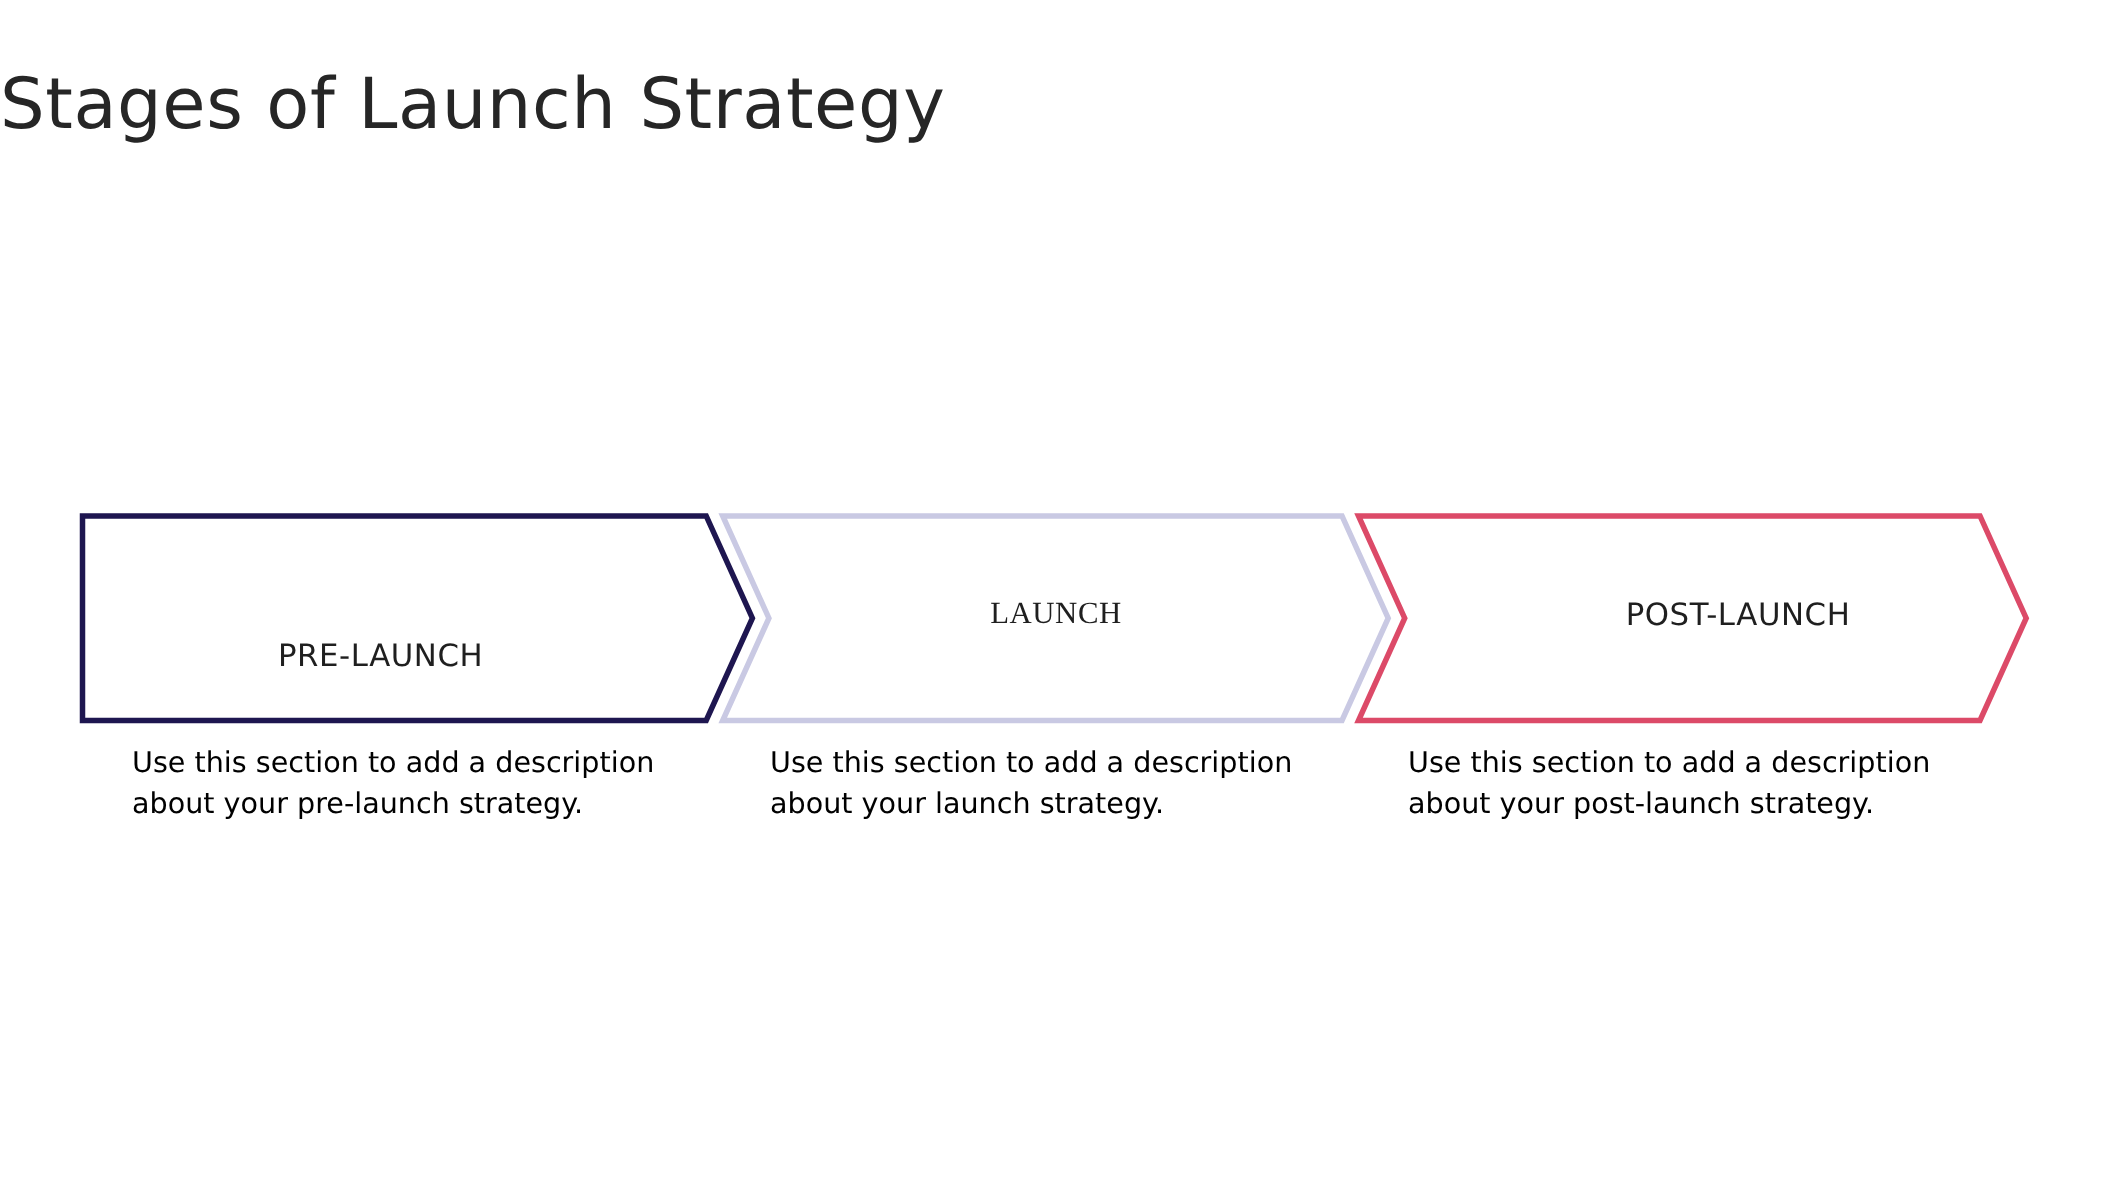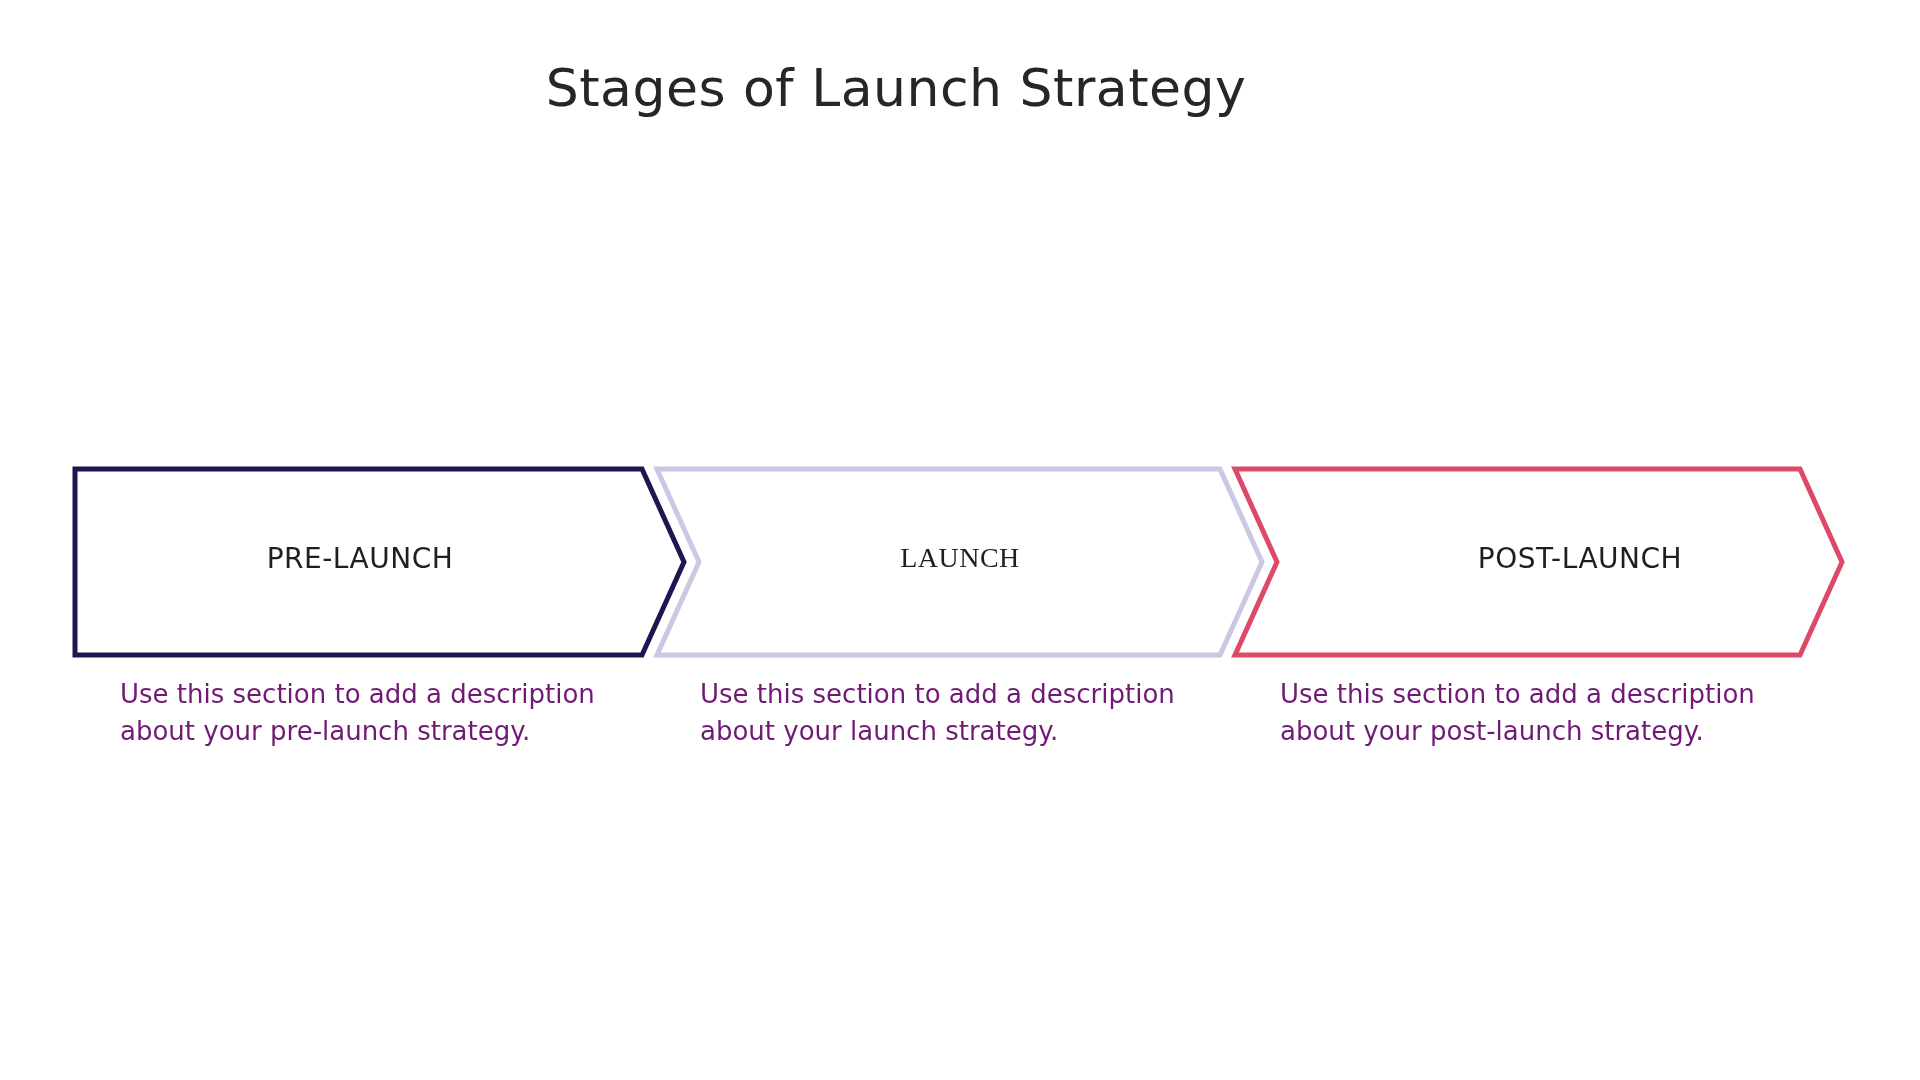--- a/index.html
+++ b/index.html
@@ -1,45 +1,45 @@
 <!DOCTYPE html>
 <html><head>
 <meta charset="utf-8">
 <style>
   html, body { margin: 0; padding: 0; }
   body {
     width: 1920px; height: 1080px; background: #ffffff; position: relative; overflow: hidden;
     font-family: "DejaVu Sans", "Liberation Sans", sans-serif;
   }
   .title {
-    position: absolute; left: 0; top: 58px; width: 1792px; text-align: center;
-    font-size: 52px; color: #262626; font-weight: normal; letter-spacing: 0.5px;
+    position: absolute; left: 0; top: 58px; width: 1792px; text-align: left;
+    font-size: 64px; color: #262626; font-weight: normal; letter-spacing: 0.5px;
   }
   svg.chevrons { position: absolute; left: 0; top: 0; }
   .stage-label {
     position: absolute; top: 542px; height: 40px; text-align: center;
     font-size: 28px; color: #1f1f1f; letter-spacing: 0.5px;
   }
   .desc {
-    position: absolute; top: 676px; font-size: 26px; line-height: 37px; color: #701a75;
+    position: absolute; top: 676px; font-size: 26px; line-height: 37px; color: #000000;
     white-space: pre-line;
   }
 </style>
 </head>
 <body>
 
 <div class="title">Stages of Launch Strategy</div>
 
 <svg class="chevrons" width="1920" height="1080">
   <polygon points="75,469 642,469 684,562 642,655 75,655" fill="#ffffff" stroke="#1e1650" stroke-width="5" stroke-linejoin="miter"></polygon>
   <polygon points="657,469 1220,469 1262,562 1220,655 657,655 699,562" fill="#ffffff" stroke="#c9c9e3" stroke-width="5" stroke-linejoin="miter"></polygon>
   <polygon points="1235,469 1800,469 1842,562 1800,655 1235,655 1277,562" fill="#ffffff" stroke="#dc4a68" stroke-width="5" stroke-linejoin="miter"></polygon>
 </svg>
 
-<div class="stage-label" style="left:80px; width:560px;">PRE-LAUNCH</div>
+<div class="stage-label" style="left:66px; width:560px;margin-top:37px;">PRE-LAUNCH</div>
 <div class="stage-label" style="left:680px; width:560px;font-family:Liberation Serif, serif;">LAUNCH</div>
 <div class="stage-label" style="left:1300px; width:560px;">POST-LAUNCH</div>
 
 <div class="desc" style="left:120px;">Use this section to add a description
 about your pre-launch strategy.</div>
 <div class="desc" style="left:700px;">Use this section to add a description
 about your launch strategy.</div>
 <div class="desc" style="left:1280px;">Use this section to add a description
 about your post-launch strategy.</div>
 

